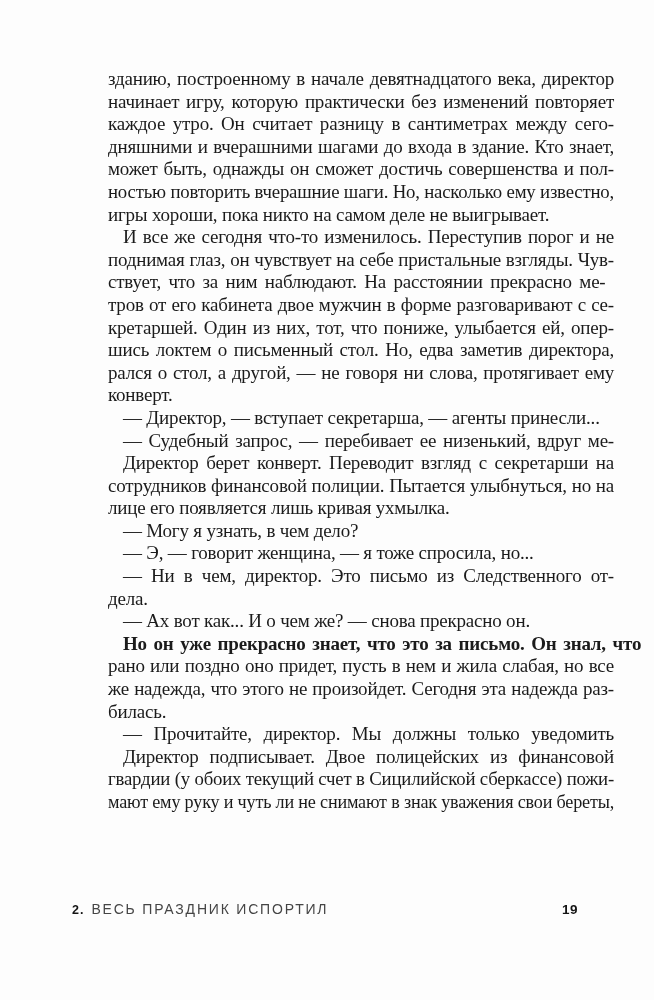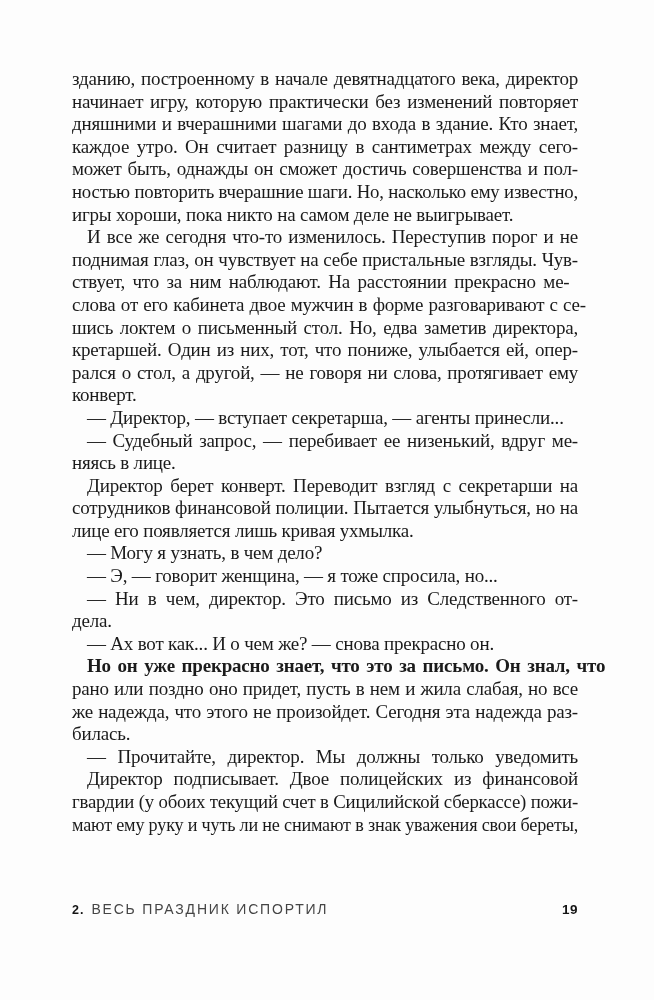--- a/index.html
+++ b/index.html
@@ -18,21 +18,21 @@
   }
   .page{position:absolute;inset:0;background:var(--bg);}
   .text-block{
     position:absolute;
     left:72px;top:68px;width:506px;
     font-size:19px;
     line-height:22.6px;
     letter-spacing:-0.2px;
     color:var(--text);
   }
-  .line{white-space:nowrap;height:22.6px;overflow:visible;}
+  .line{white-space:nowrap;height:22.6px;overflow:visible;margin-left:36px;}
   .line .ln{display:inline-block;transform-origin:0 50%;}
   .page-footer{
     position:absolute;
     left:72px;top:901px;width:506px;
     display:flex;justify-content:space-between;align-items:baseline;
     font-family:"Liberation Sans","DejaVu Sans",sans-serif;
   }
   .running-head{display:flex;align-items:baseline;gap:7px;}
   .ch-num{
     font-size:12.5px;font-weight:bold;color:var(--footer-num);
@@ -48,36 +48,35 @@
   }
 </style>
 </head>
 <body>
 
 <div class="page">
 
   <main class="text-block" id="text-block">
       <div class="line"><span class="ln" style="word-spacing: 1.3776px;">зданию, построенному в начале девятнадцатого века, директор</span></div>
       <div class="line"><span class="ln" style="word-spacing: 2.25521px;">начинает игру, которую практически без изменений повторяет</span></div>
+      <div class="line"><span class="ln" style="word-spacing: 3.04102px;">каждое утро. Он считает разницу в сантиметрах между сего-</span></div>
       <div class="line"><span class="ln" style="word-spacing: 0.972222px;">дняшними и вчерашними шагами до входа в здание. Кто знает,</span></div>
-      <div class="line"><span class="ln" style="word-spacing: 3.04102px;">каждое утро. Он считает разницу в сантиметрах между сего-</span></div>
       <div class="line"><span class="ln" style="word-spacing: 1.37891px;">может быть, однажды он сможет достичь совершенства и пол-</span></div>
       <div class="line"><span class="ln" style="transform: scaleX(0.988915);">ностью повторить вчерашние шаги. Но, насколько ему известно,</span></div>
       <div class="line"><span class="ln">игры хороши, пока никто на самом деле не выигрывает.</span></div>
       <div class="line" style="padding-left: 15px;"><span class="ln" style="word-spacing: 1.68229px;">И все же сегодня что-то изменилось. Переступив порог и не</span></div>
       <div class="line"><span class="ln" style="word-spacing: 0.257812px;">поднимая глаз, он чувствует на себе пристальные взгляды. Чув-</span></div>
       <div class="line"><span class="ln" style="word-spacing: 2.92578px;">ствует, что за ним наблюдают. На расстоянии прекрасно ме-</span></div>
-      <div class="line"><span class="ln" style="word-spacing: 0.710938px;">слова от его кабинета двое мужчин в форме разговаривают с се-</span></div>
+      <div class="line"><span class="ln" style="word-spacing: 0.710938px;">тров от его кабинета двое мужчин в форме разговаривают с се-</span></div>
+      <div class="line"><span class="ln" style="word-spacing: 1.7066px;">кретаршей. Один из них, тот, что пониже, улыбается ей, опер-</span></div>
       <div class="line"><span class="ln" style="word-spacing: 2.06836px;">шись локтем о письменный стол. Но, едва заметив директора,</span></div>
-      <div class="line"><span class="ln" style="word-spacing: 1.7066px;">кретаршей. Один из них, тот, что пониже, улыбается ей, опер-</span></div>
       <div class="line"><span class="ln" style="word-spacing: 1.3608px;">рался о стол, а другой, — не говоря ни слова, протягивает ему</span></div>
       <div class="line"><span class="ln">конверт.</span></div>
       <div class="line" style="padding-left: 15px;"><span class="ln">— Директор, — вступает секретарша, — агенты принесли...</span></div>
       <div class="line" style="padding-left: 15px;"><span class="ln" style="word-spacing: 2.25781px;">— Судебный запрос, — перебивает ее низенький, вдруг ме-</span></div>
-      <div class="line"><span class="ln">няясь в лице.</span></div>
       <div class="line" style="padding-left: 15px;"><span class="ln" style="word-spacing: 3.12723px;">Директор берет конверт. Переводит взгляд с секретарши на</span></div>
       <div class="line"><span class="ln" style="word-spacing: 0.260417px;">сотрудников финансовой полиции. Пытается улыбнуться, но на</span></div>
       <div class="line"><span class="ln">лице его появляется лишь кривая ухмылка.</span></div>
       <div class="line" style="padding-left: 15px;"><span class="ln">— Могу я узнать, в чем дело?</span></div>
       <div class="line" style="padding-left: 15px;"><span class="ln">— Э, — говорит женщина, — я тоже спросила, но...</span></div>
       <div class="line" style="padding-left: 15px;"><span class="ln" style="word-spacing: 4.70833px;">— Ни в чем, директор. Это письмо из Следственного от-</span></div>
       <div class="line"><span class="ln">дела.</span></div>
       <div class="line" style="padding-left: 15px;"><span class="ln">— Ах вот как... И о чем же? — снова прекрасно он.</span></div>
       <div class="line" style="padding-left: 15px;"><span class="ln" style="word-spacing: 2.12784px; font-weight: bold;">Но он уже прекрасно знает, что это за письмо. Он знал, что</span></div>
       <div class="line"><span class="ln" style="word-spacing: 0.773438px;">рано или поздно оно придет, пусть в нем и жила слабая, но все</span></div>

